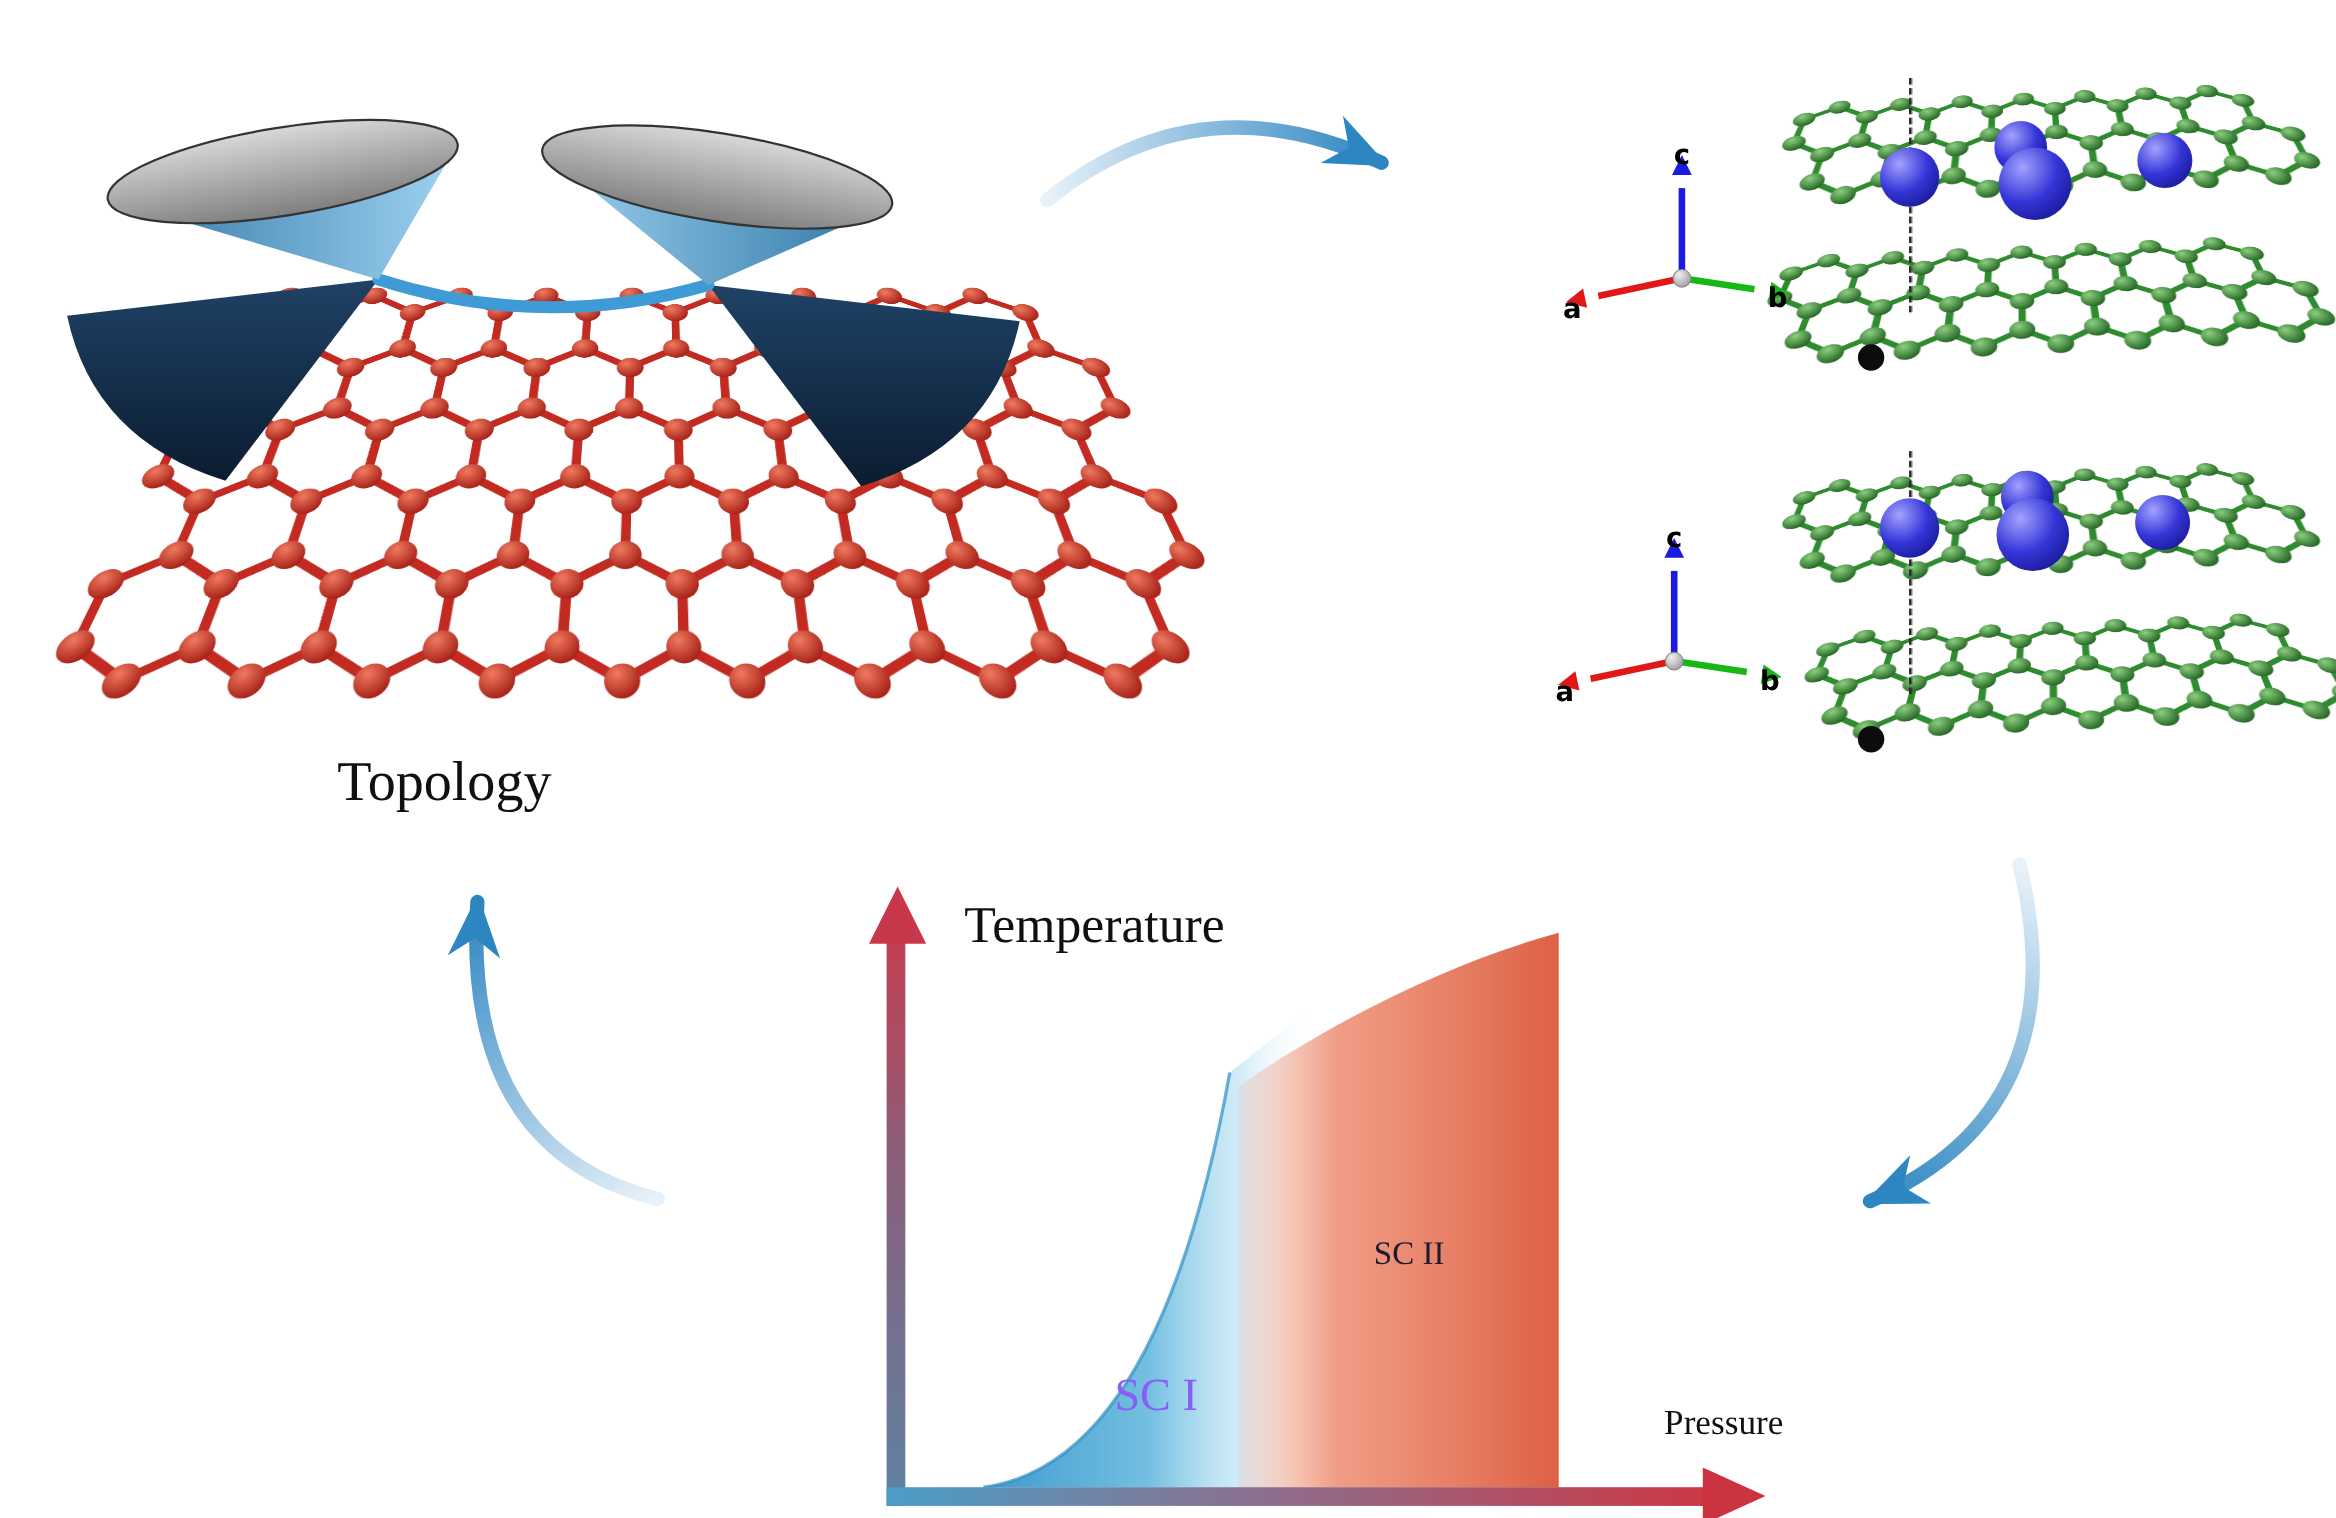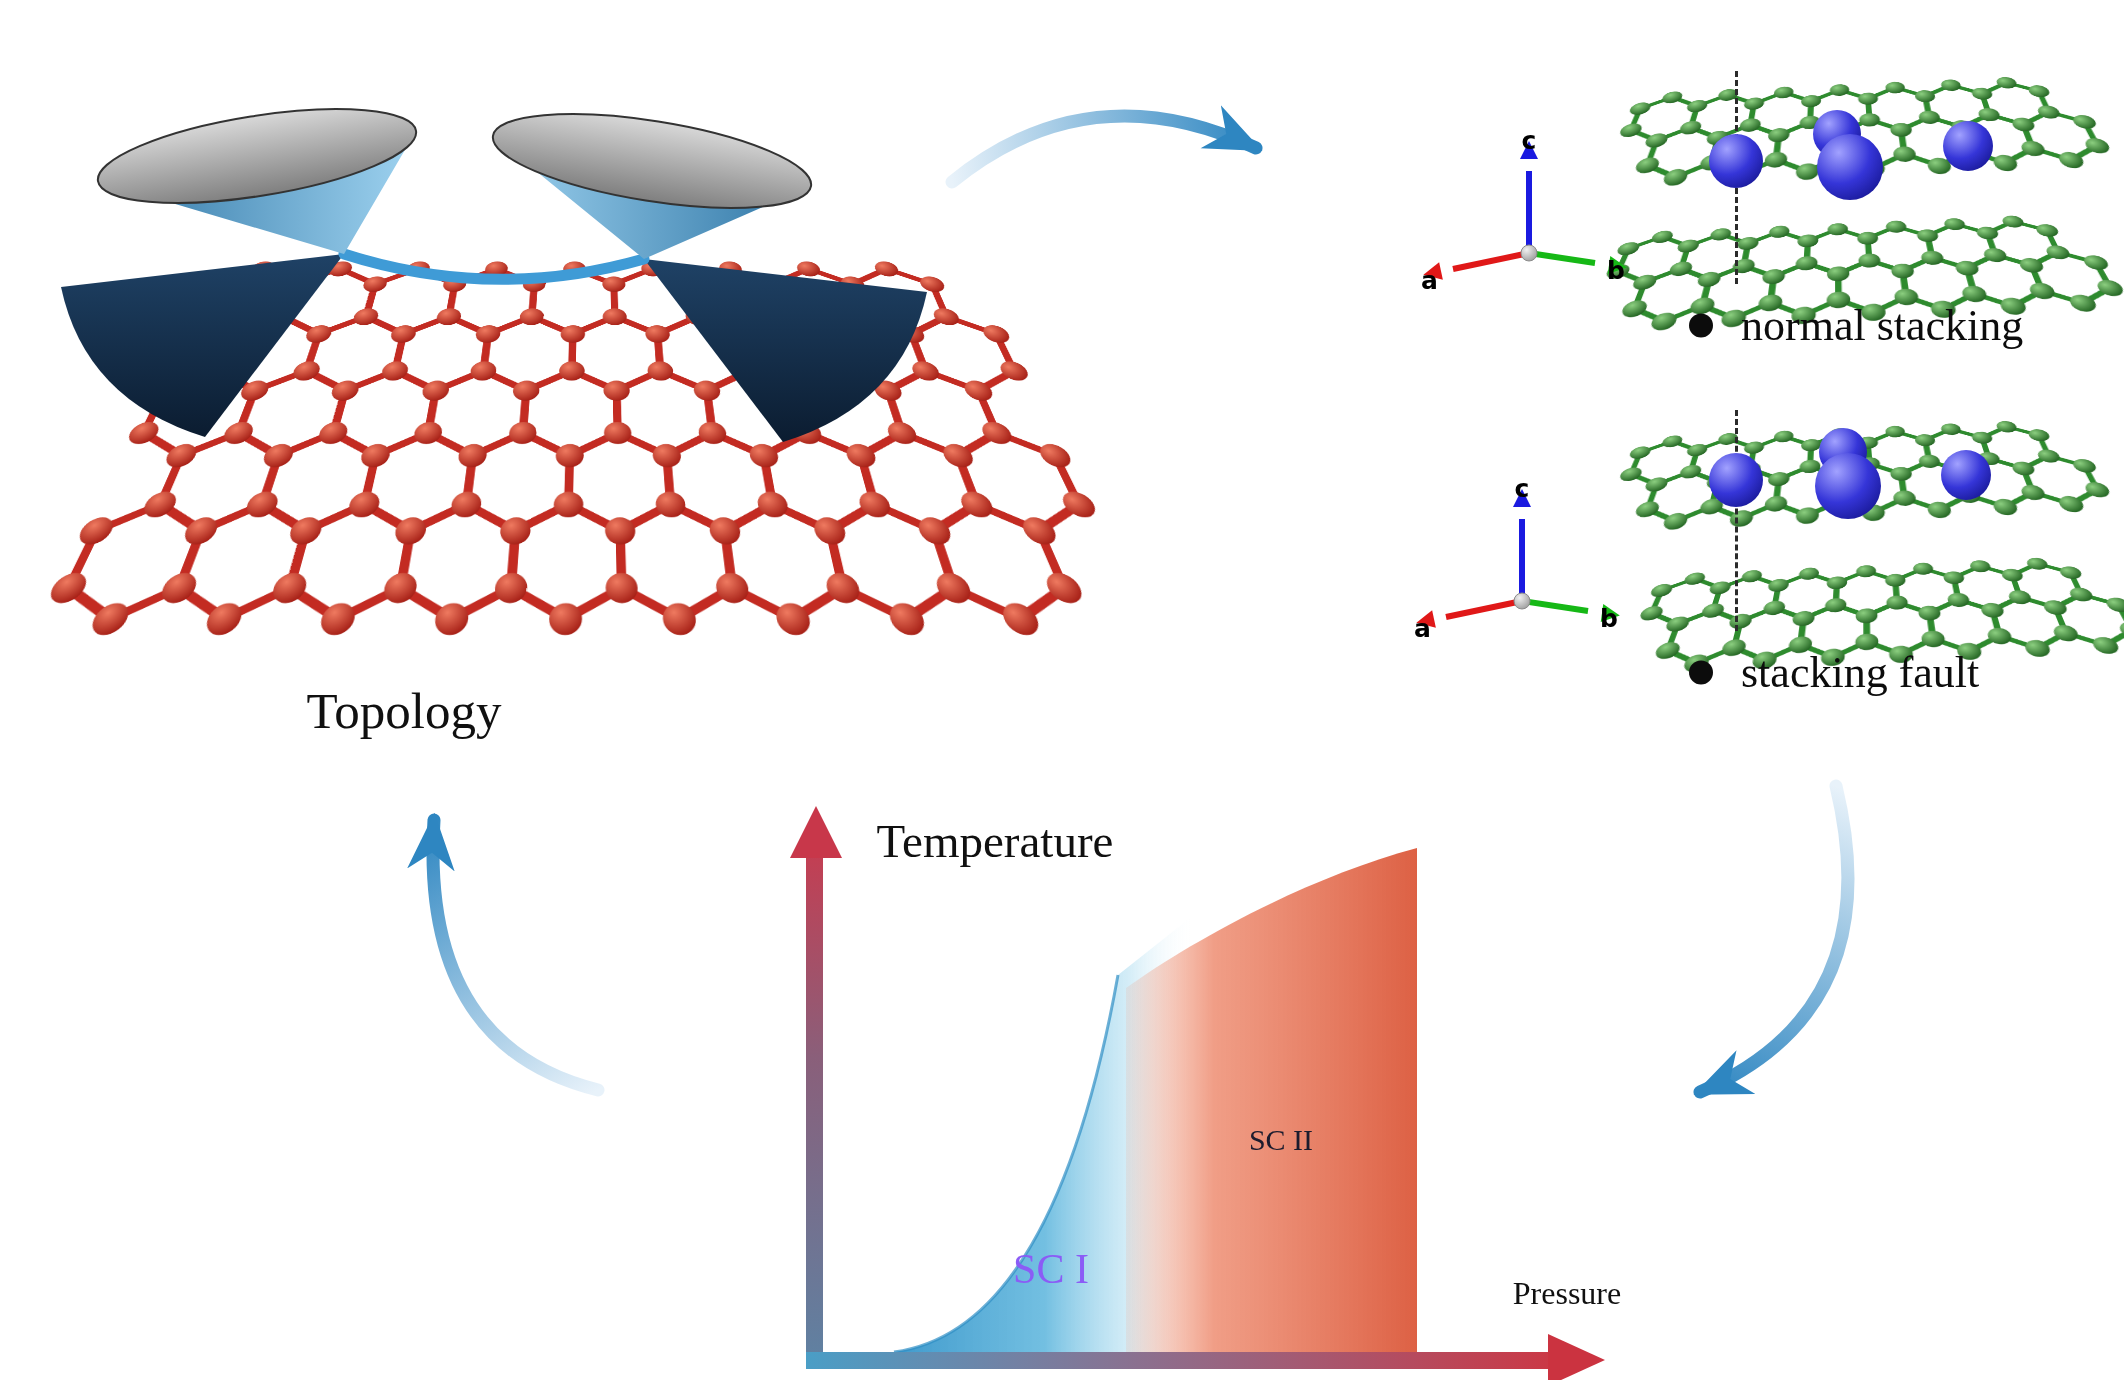--- a/index.html
+++ b/index.html
@@ -461,21 +461,20 @@
       </svg>
   </div>
 
   <div class="sphere" style="left:1813px;top:110px;width:48px;height:48px"></div>
   <div class="sphere" style="left:1709px;top:134px;width:54px;height:54px"></div>
   <div class="sphere" style="left:1817px;top:134px;width:66px;height:66px"></div>
   <div class="sphere" style="left:1943px;top:121px;width:50px;height:50px"></div>
 
   <div class="legend" style="left:1689px;top:325px">
     <span class="bullet"></span>
-    <span class="txt">normal stacking</span>
   </div>
 
   <svg class="triad" style="left:1412px;top:471px" width="200" height="180" viewBox="0 0 200 180">
     <defs>
       <radialGradient id="gSilver2" cx="35%" cy="30%" r="80%">
         <stop offset="0%" stop-color="#f0f0f0"></stop>
           <stop offset="100%" stop-color="#9a9a9a"></stop>
       </radialGradient>
     </defs>
     <line x1="110" y1="130" x2="110" y2="48" stroke="#1a1ae0" stroke-width="6"></line>
@@ -633,21 +632,20 @@
       </svg>
   </div>
 
   <div class="sphere" style="left:1819px;top:428px;width:48px;height:48px"></div>
   <div class="sphere" style="left:1709px;top:453px;width:54px;height:54px"></div>
   <div class="sphere" style="left:1815px;top:453px;width:66px;height:66px"></div>
   <div class="sphere" style="left:1941px;top:450px;width:50px;height:50px"></div>
 
   <div class="legend" style="left:1689px;top:672px">
     <span class="bullet"></span>
-    <span class="txt">stacking fault</span>
   </div>
 
   <div class="lbl" id="tempLabel">Temperature</div>
   <div class="lbl" id="pressLabel">Pressure</div>
   <div class="lbl" id="sc1Label">SC I</div>
   <div class="lbl" id="sc2Label">SC II</div>
 
 </div>
 
 </body></html>

